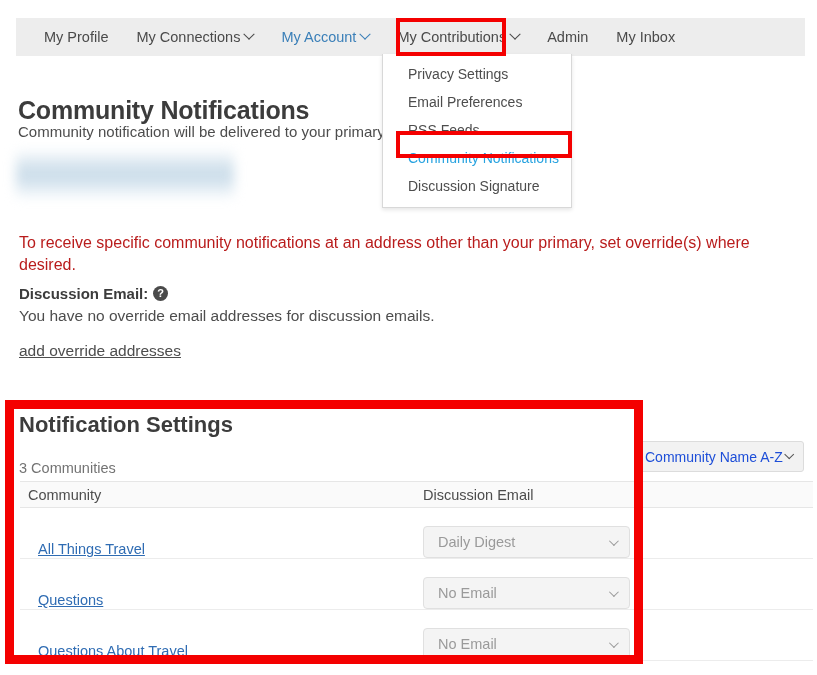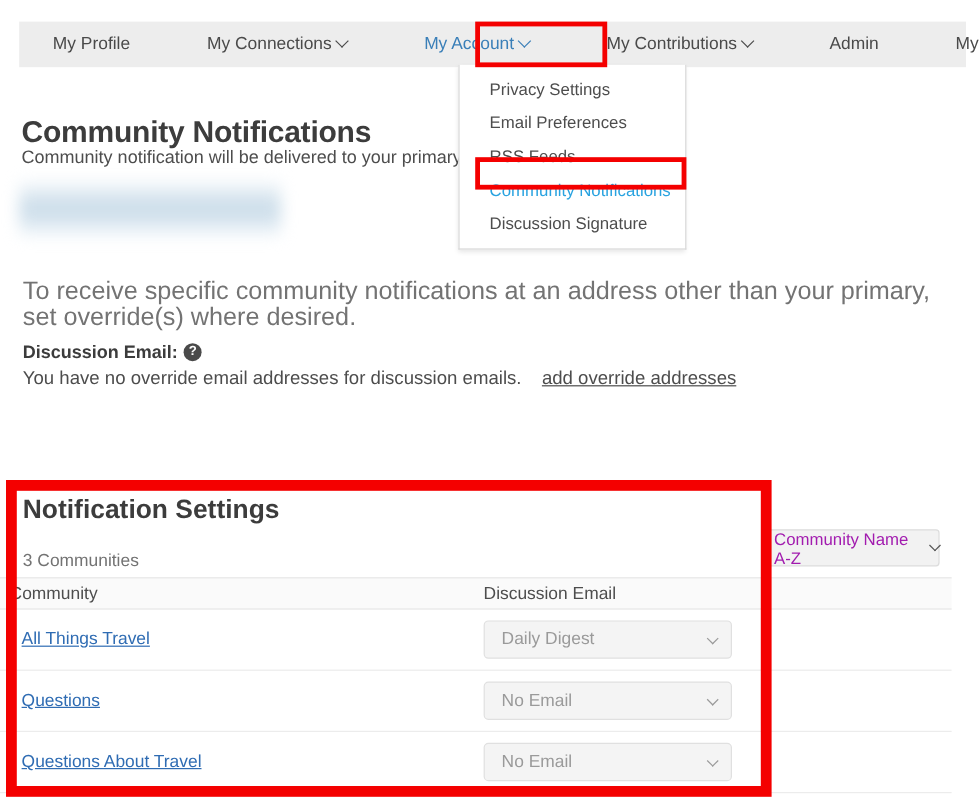--- a/index.html
+++ b/index.html
@@ -21,21 +21,20 @@
   .navbar {
     position: absolute;
     left: 16px;
     top: 18px;
     width: 789px;
     height: 38px;
     background: #ededed;
     display: flex;
     align-items: center;
     padding-left: 14px;
-    gap: 36px;
   }
   .nav-item {
     font-size: 14.5px;
     color: #4a4a4a;
     padding: 0 14px;
     height: 38px;
     line-height: 38px;
     white-space: nowrap;
     display: flex;
     align-items: center;
@@ -107,23 +106,23 @@
     filter: blur(6px);
     border-radius: 3px;
   }
 
   
   .para {
     position: absolute;
     left: 19px;
     top: 232px;
     width: 760px;
-    font-size: 21px;
+    font-size: 16px;
     line-height: 22px;
-    color: #737373;
+    color: #b91c1c;
   }
   .disc-label {
     position: absolute;
     left: 19px;
     top: 285px;
     font-size: 15px;
     font-weight: bold;
     color: #3c3c3c;
     display: flex;
     align-items: center;
@@ -144,38 +143,39 @@
   }
   .disc-line {
     position: absolute;
     left: 19px;
     top: 307px;
     font-size: 15.5px;
     color: #4d4d4d;
     display: flex;
     align-items: baseline;
     gap: 17px;
+    flex-direction: column;
   }
   .disc-line a {
     color: #4d4d4d;
     text-decoration: underline;
   }
 
   
   .sort-select {
     position: absolute;
     left: 635px;
     top: 441px;
-    width: 148px;
+    width: 169px;
     height: 31px;
     background: #f2f2f2;
     border: 1px solid #dcdcdc;
     border-radius: 3px;
     font-size: 14px;
-    color: #a21caf;
+    color: #1d4ed8;
     display: flex;
     align-items: center;
     justify-content: flex-start;
     padding-left: 9px;
     gap: 2px;
     z-index: 5;
   }
   .sort-caret {
     width: 7px; height: 7px;
     border-right: 1.4px solid #555;
@@ -196,41 +196,41 @@
     position: absolute;
     left: 19px;
     top: 460px;
     font-size: 14.5px;
     color: #737373;
   }
 
   
   .table {
     position: absolute;
-    left: 0;
+    left: 20px;
     top: 481px;
     width: 793px;
   }
   .t-head {
     display: flex;
     height: 27px;
     align-items: center;
     background: #fafafa;
     border-top: 1px solid #e6e6e6;
     border-bottom: 1px solid #e6e6e6;
   }
   .t-head .col-a { width: 403px; padding-left: 8px; }
   .t-head .col-b { flex: 1; }
   .t-head span {
     font-size: 14.5px;
     color: #4d4d4d;
   }
   .t-row {
     display: flex;
-    align-items: center;
+    align-items: flex-end;
     height: 51px;
     border-bottom: 1px solid #ececec;
   }
   .t-row .col-a { width: 403px; padding-left: 18px; }
   .t-row .col-b { flex: 1; }
   .t-row a {
     font-size: 14.5px;
     color: #2f6cb3;
     text-decoration: underline;
   }

